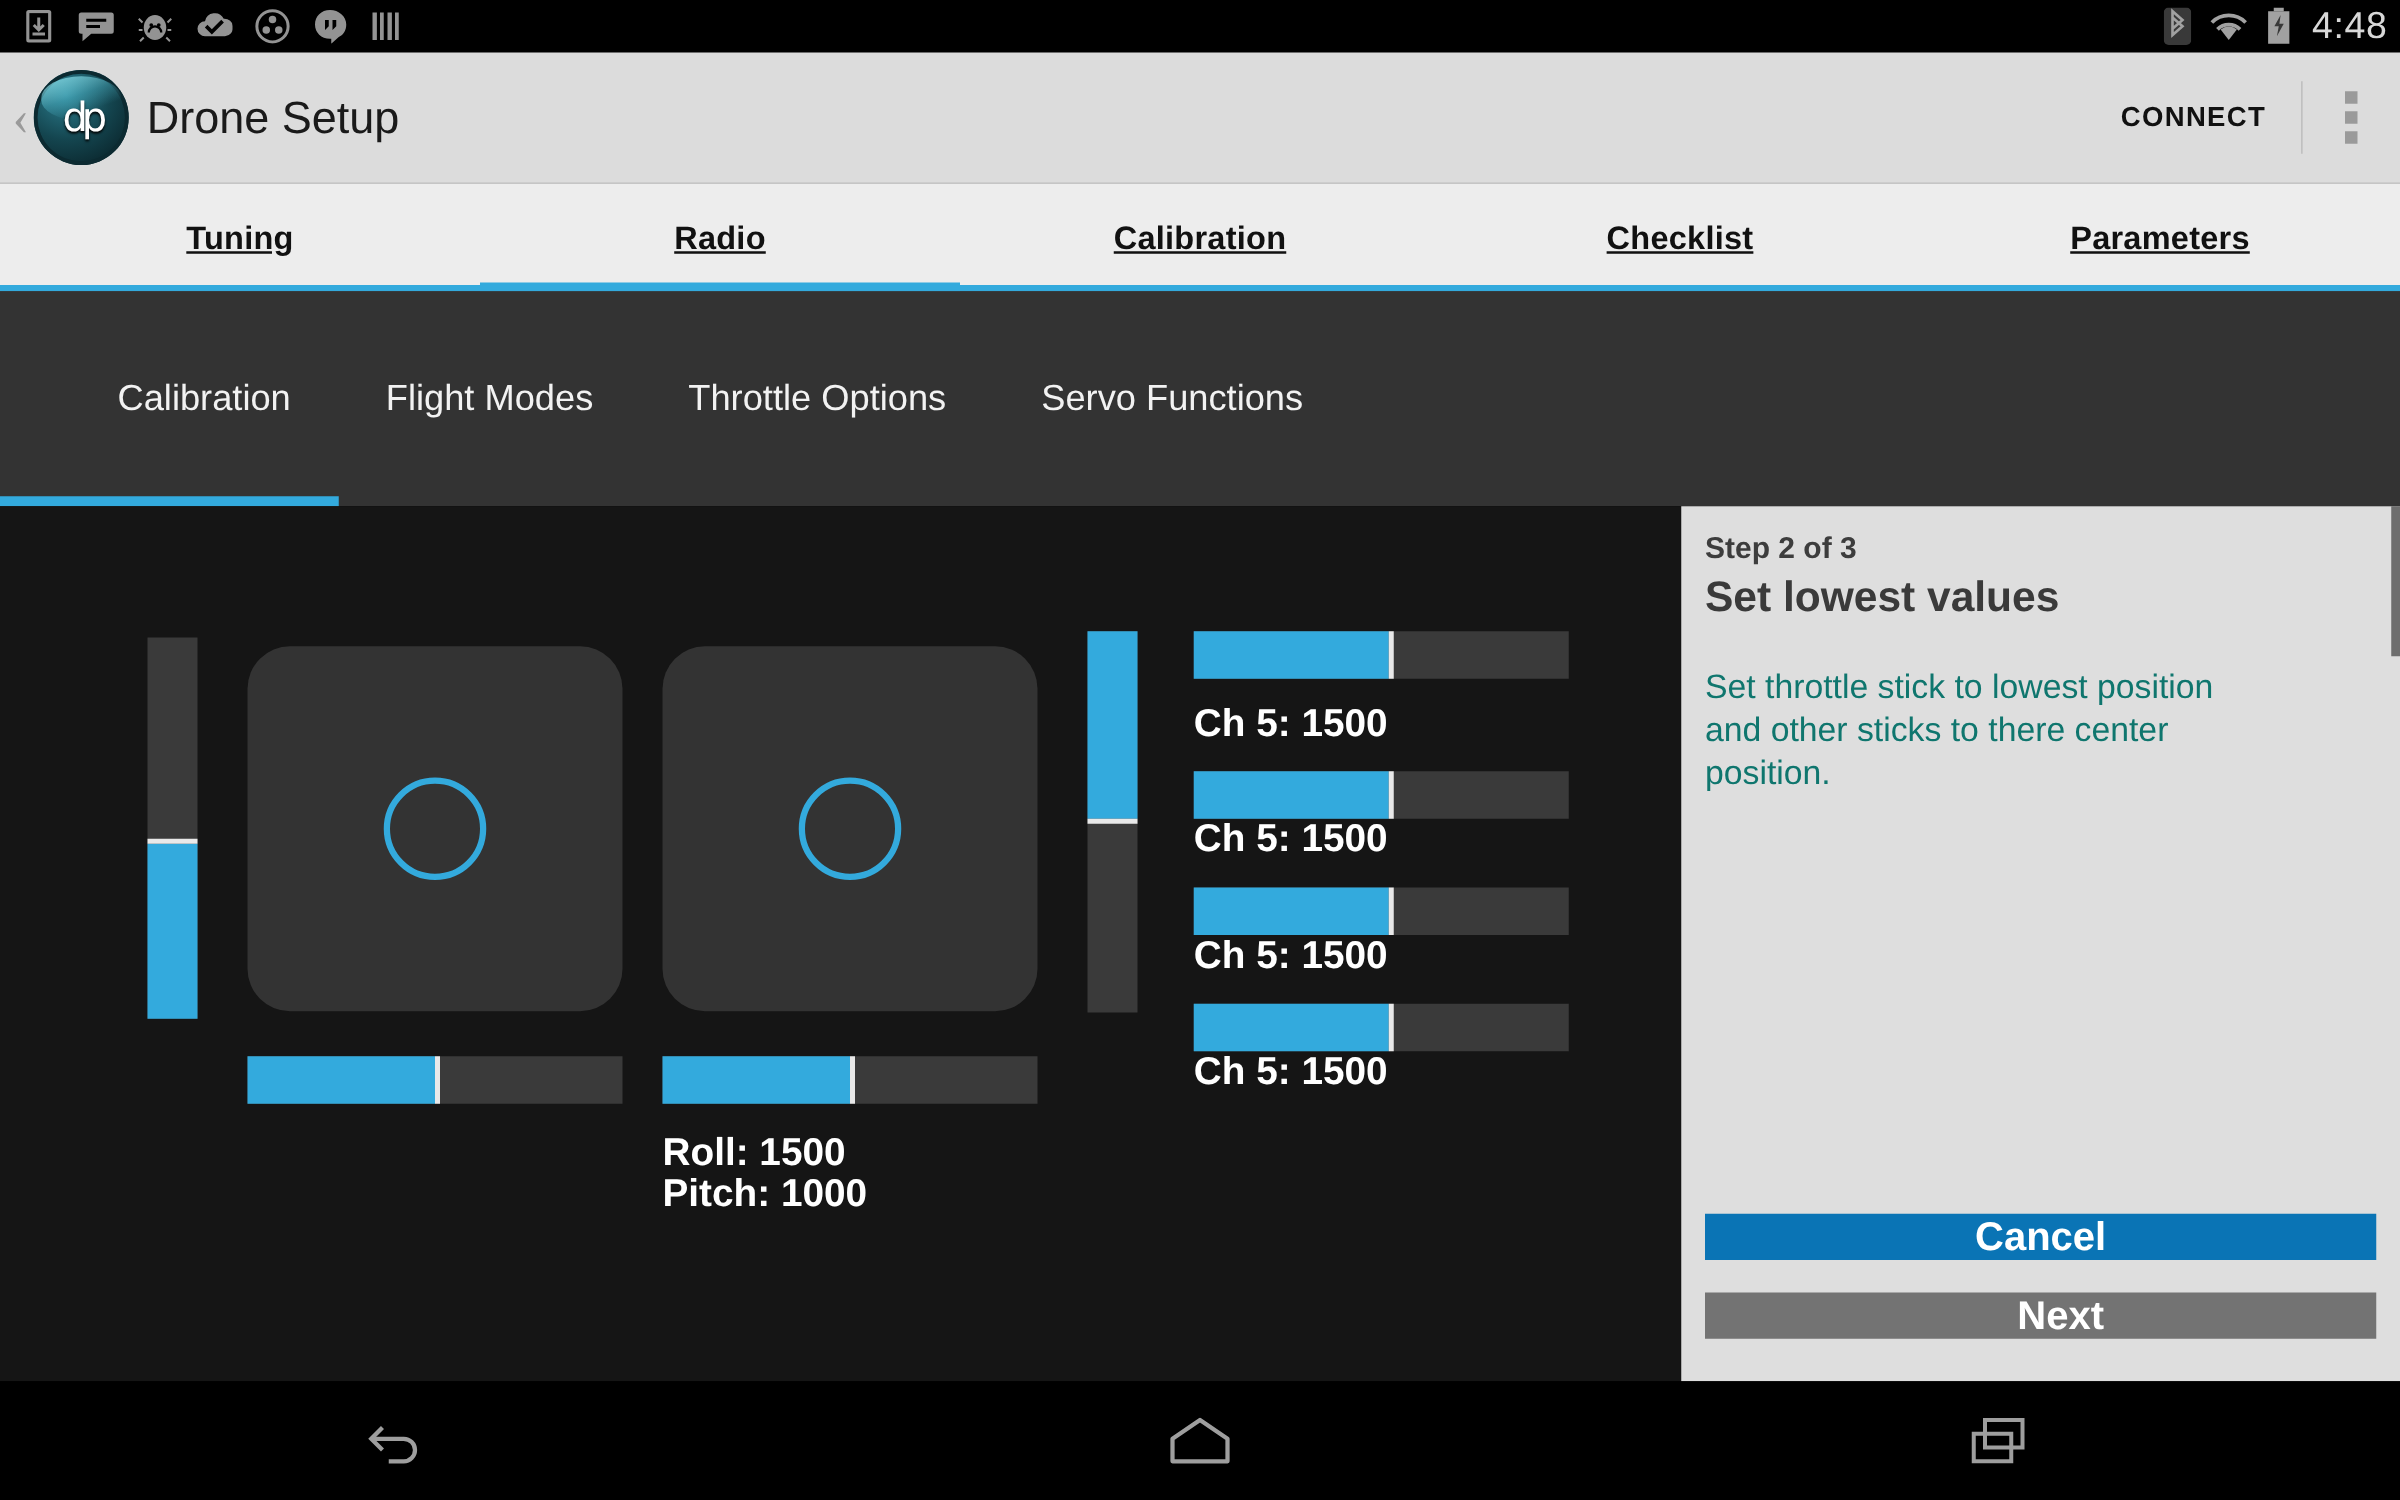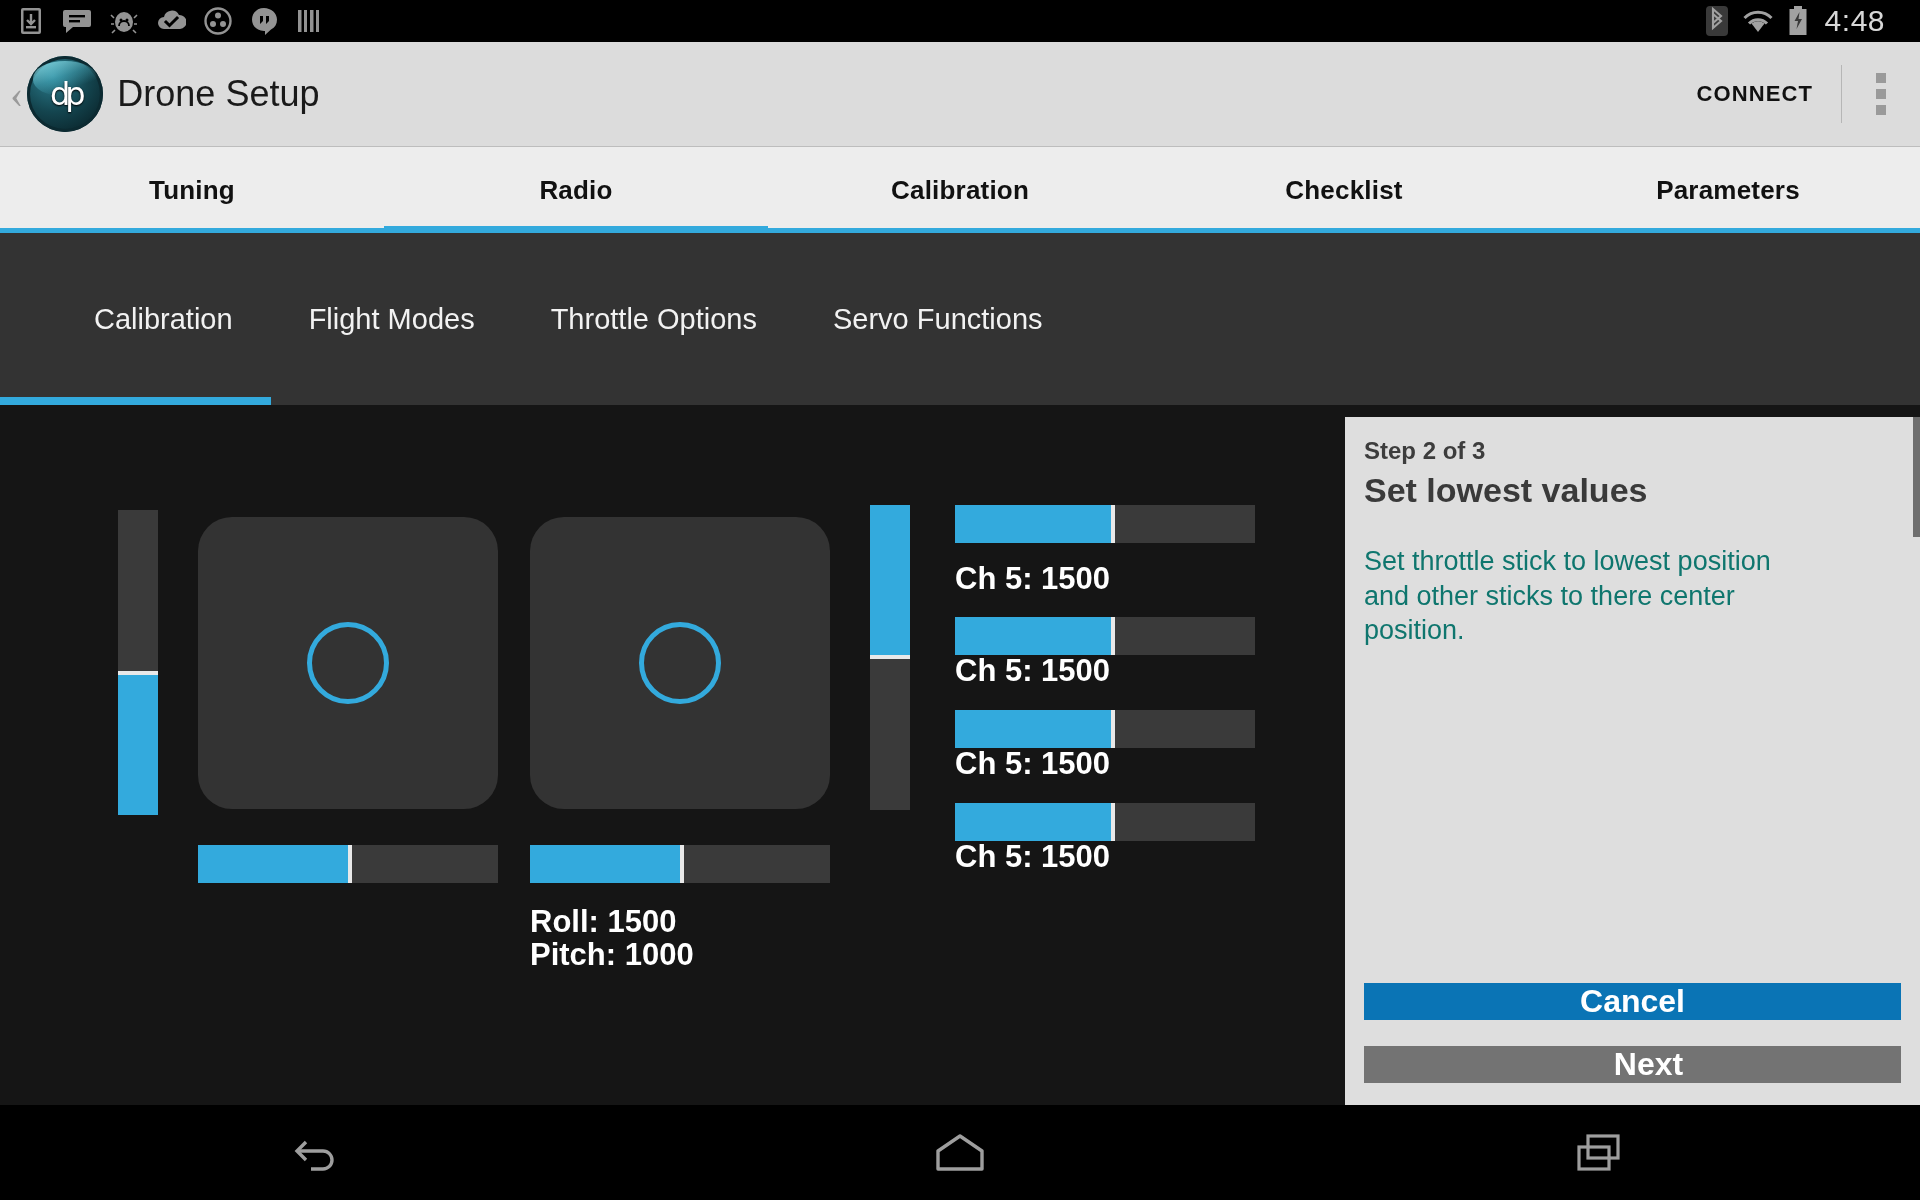--- a/index.html
+++ b/index.html
@@ -11,21 +11,21 @@
     overflow: hidden;
   }
   .screen { position: relative; width: 1920px; height: 1200px; background: #000; }
 
   
   .statusbar {
     position: absolute; left: 0; top: 0; width: 1920px; height: 42px;
     background: #000; display: flex; align-items: center;
   }
   .sb-left { display: flex; align-items: center; gap: 18px; padding-left: 18px; }
-  .sb-right { margin-left: auto; display: flex; align-items: center; gap: 13px; padding-right: 35px; justify-content: flex-end; }
+  .sb-right { margin-left: auto; display: flex; align-items: center; gap: 13px; padding-right: 10px; justify-content: flex-end; }
   .sb-icon { display: block; opacity: .78; }
   .sb-time {
     color: #d8d8d8; font-size: 30px; letter-spacing: .5px;
     font-family: "Liberation Sans", sans-serif; margin-left: 4px;
   }
 
   
   .appbar {
     position: absolute; left: 0; top: 42px; width: 1920px; height: 105px;
     background: #dcdcdc; display: flex; align-items: center;
@@ -69,21 +69,21 @@
   .overflow-btn i { display: block; width: 10px; height: 10px; background: #9a9a9a; }
 
   
   .tabs {
     position: absolute; left: 0; top: 147px; width: 1920px; height: 86px;
     background: #ededed; display: flex; align-items: stretch;
   }
   .tab {
     flex: 1 1 0; display: flex; align-items: center; justify-content: center;
     position: relative; cursor: pointer;
-    color: #111; font-size: 26px; font-weight: bold; letter-spacing: .2px;
+    color: #111; font-size: 26px; font-weight: bold; letter-spacing: .2px; text-decoration: underline;
   }
   .tab.active::after {
     content: ""; position: absolute; left: 0; right: 0; bottom: 0;
     height: 7px; background: #33aadd;
   }
   .tabs-rule {
     position: absolute; left: 0; top: 228px; width: 1920px; height: 5px; background: #33aadd;
   }
 
   
@@ -133,21 +133,21 @@
     position: absolute; color: #ffffff; font-size: 31px; font-weight: bold;
     line-height: 1.08; white-space: pre-line;
   }
   .chlabel {
     position: absolute; color: #ffffff; font-size: 31px; font-weight: bold;
     white-space: nowrap;
   }
 
   
   .wizard {
-    position: absolute; left: 1345px; top: 12px; width: 575px; height: 700px;
+    position: absolute; left: 1345px; top: 0; width: 575px; height: 700px;
     background: #dedede;
     text-decoration: underline;
   }
   .wz-step { position: absolute; left: 19px; top: 20px; color: #3d3d3d; font-size: 24px; font-weight: bold; }
   .wz-title { position: absolute; left: 19px; top: 54px; color: #3a3a3a; font-size: 34px; font-weight: bold; }
   .wz-body {
     position: absolute; left: 19px; top: 127px; width: 448px;
     color: #0f766e; font-size: 27px; line-height: 1.28;
   }
   .wz-actions {

